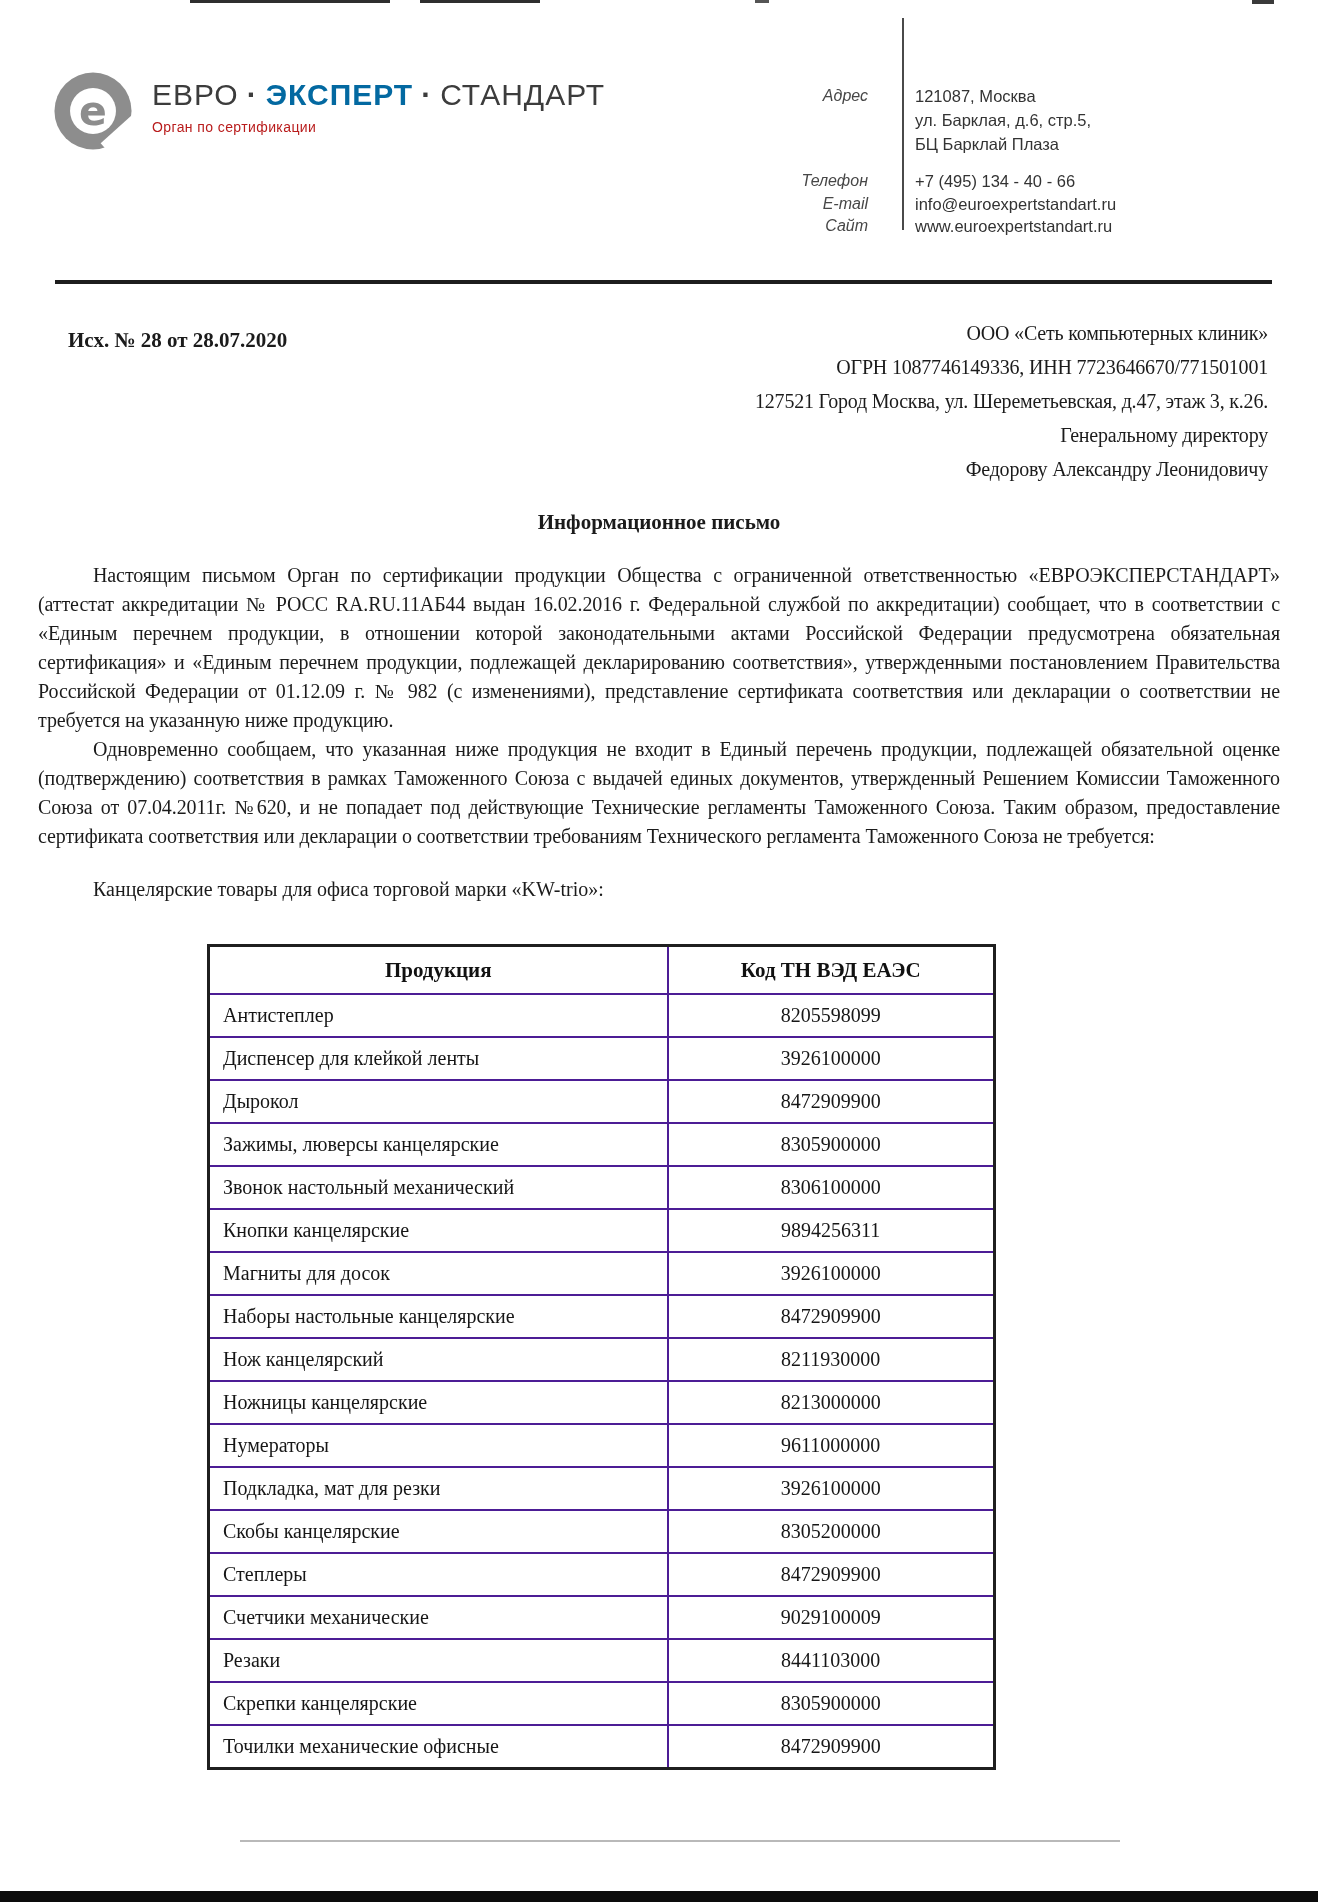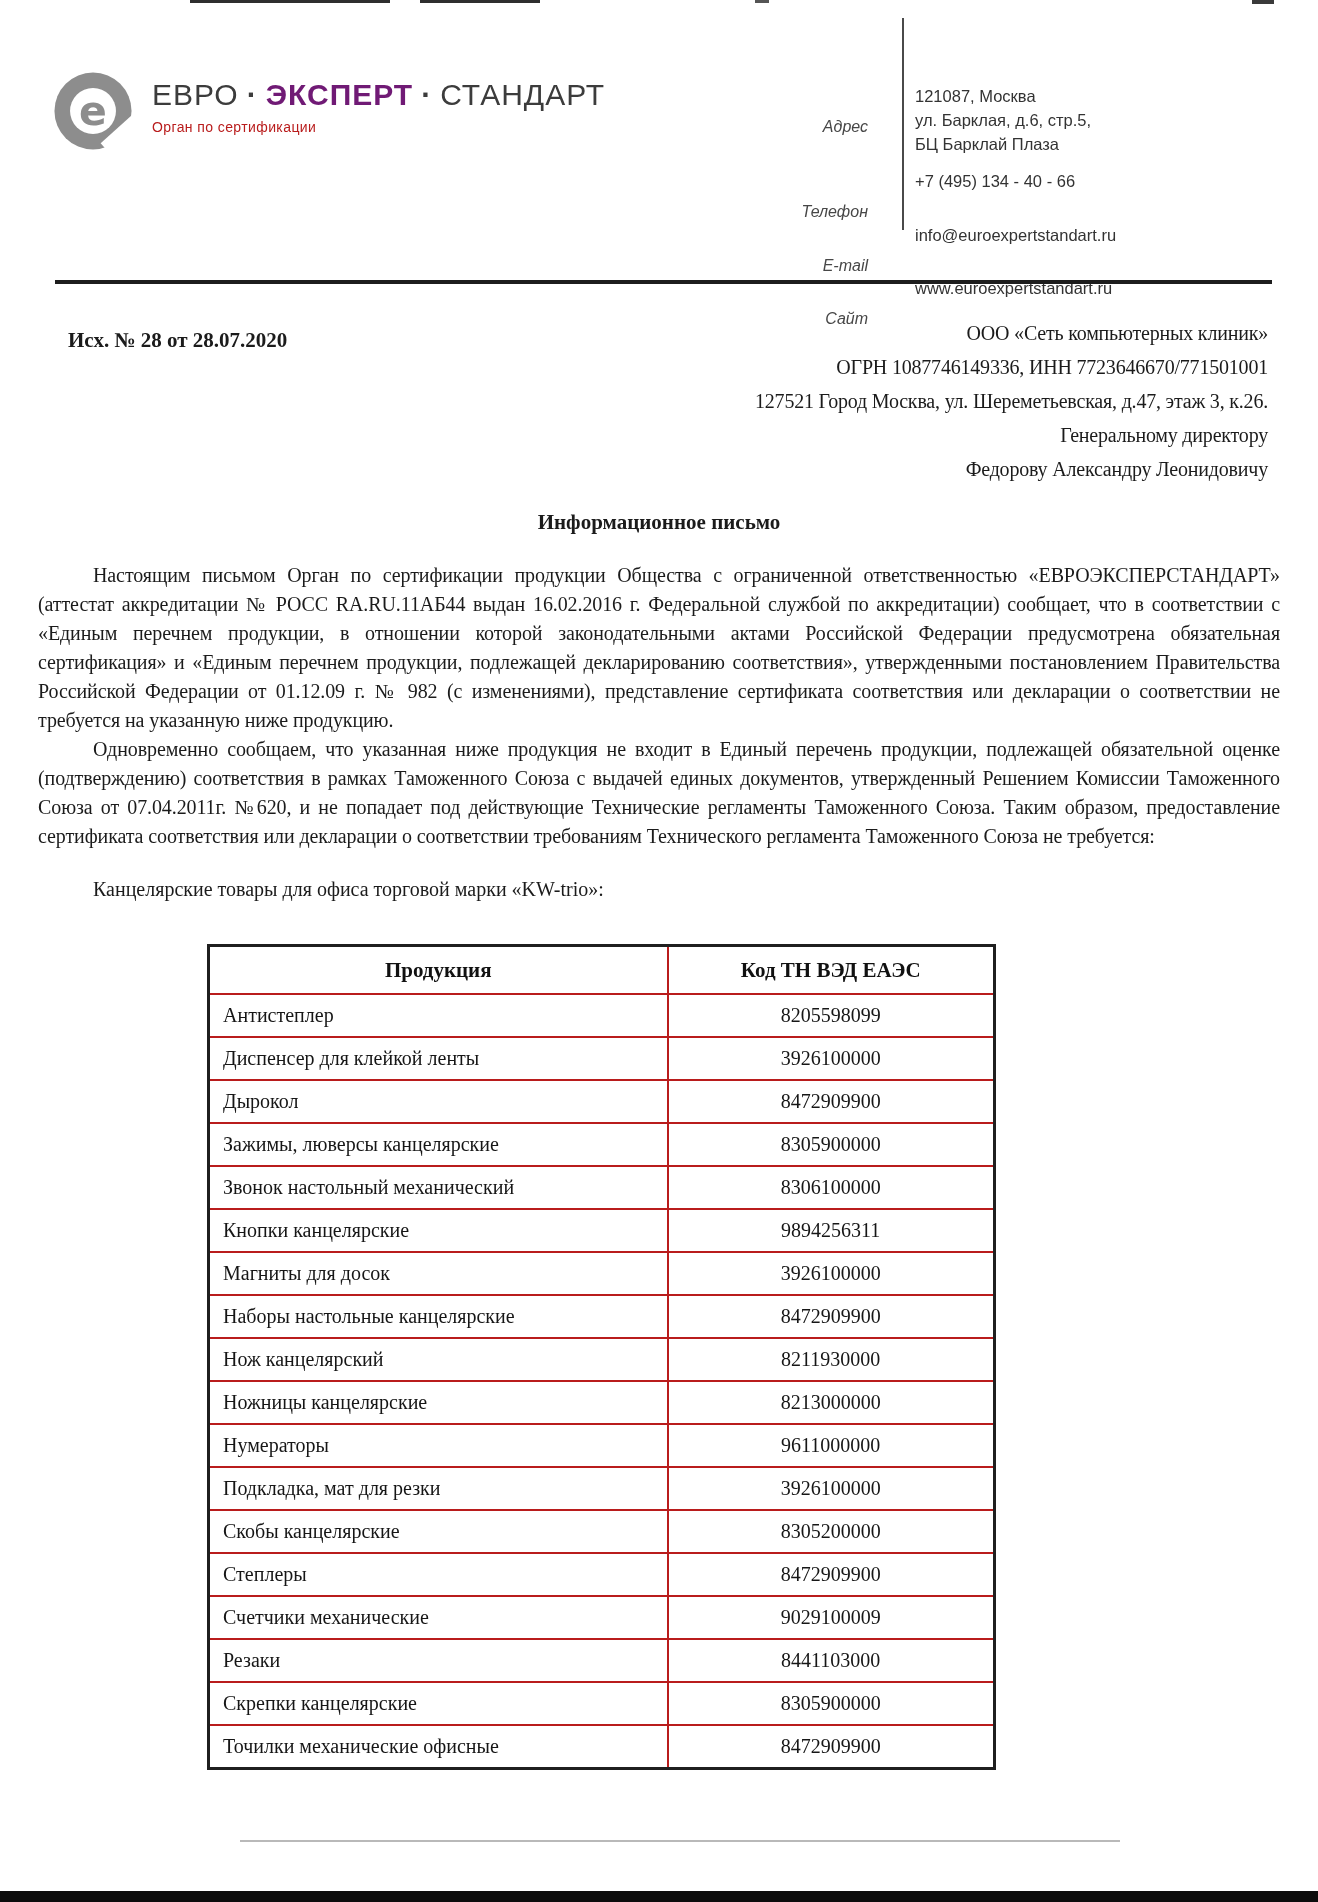--- a/index.html
+++ b/index.html
@@ -8,48 +8,48 @@
 
   
   .artifact{position:absolute;background:#2e2e2e;}
   .scan-bottom-bar{position:absolute;left:0;right:0;bottom:0;height:11px;background:#0c0c0c;}
   .scan-faint-line{position:absolute;left:240px;top:1840px;width:880px;height:2px;background:#b9b9b9;}
 
   
   .logo{position:absolute;left:52px;top:70px;width:82px;height:82px;}
   .brand{position:absolute;left:152px;top:78px;font-family:"Liberation Sans",sans-serif;}
   .brand-name{font-size:30px;color:#3c3c3c;letter-spacing:1px;white-space:nowrap;}
-  .brand-name .bold{font-weight:bold;color:#701a75;text-align:right;}
+  .brand-name .bold{font-weight:bold;color:#0369a1;text-align:right;}
   .brand-name .dot{margin:0 8px;font-weight:bold;color:#3c3c3c;}
   .brand-sub{margin-top:7px;font-size:14px;color:#b91c1c;letter-spacing:.4px;}
 
   .contacts{position:absolute;left:640px;top:84px;font-family:"Liberation Sans",sans-serif;}
   .contact-row{display:flex;}
-  .contact-label{width:228px;text-align:right;font-style:italic;font-size:16px;color:#474747;line-height:24px;margin-top:31px;}
+  .contact-label{width:228px;text-align:right;font-style:italic;font-size:16px;color:#474747;line-height:24px;}
   .contact-values{padding-left:47px;font-size:16.5px;color:#333333;line-height:24px;}
   .row-gap{margin-top:13px;}
   .tight .contact-label,.tight .contact-values{line-height:22px;}
   .header-divider{position:absolute;left:902px;top:18px;width:2px;height:212px;background:#4a4a4a;}
 
   .head-rule{position:absolute;left:55px;top:280px;width:1217px;height:4px;background:#1d1d1d;}
 
   
   .content{position:absolute;left:0;top:300px;width:1318px;}
   .ref-row{display:flex;justify-content:space-between;align-items:flex-start;padding:0 50px 0 68px;}
   .ref-number{margin-top:28px;font-weight:bold;font-size:21px;white-space:nowrap;}
   .recipient{margin-top:16px;text-align:right;font-size:20px;line-height:34px;letter-spacing:-.2px;}
   .letter-title{margin-top:24px;text-align:center;font-weight:bold;font-size:21px;}
   .paragraphs{margin:26px 38px 0 38px;}
   .para{margin:0;text-align:justify;text-indent:55px;font-size:20px;line-height:29px;letter-spacing:-.1px;}
   .table-intro{margin:24px 38px 0 38px;text-indent:55px;font-size:20px;line-height:29px;}
 
   
   table.products{margin:40px 0 0 207px;border-collapse:collapse;width:786px;table-layout:fixed;
                  border:3px solid #1f1f1f;}
-  table.products th,table.products td{border:2px solid #b91c1c;font-family:"Liberation Serif",serif;}
+  table.products th,table.products td{border:2px solid #4c1d95;font-family:"Liberation Serif",serif;}
   table.products th{height:44px;font-size:21px;font-weight:bold;text-align:center;color:#111;}
   table.products td{height:39px;font-size:20px;color:#161616;}
   td.cell-name{text-align:left;padding-left:13px;}
   td.cell-code{text-align:center;}
   col.c1{width:459px;} col.c2{width:327px;}
 </style>
 </head>
 <body>
 
 <div class="page">

